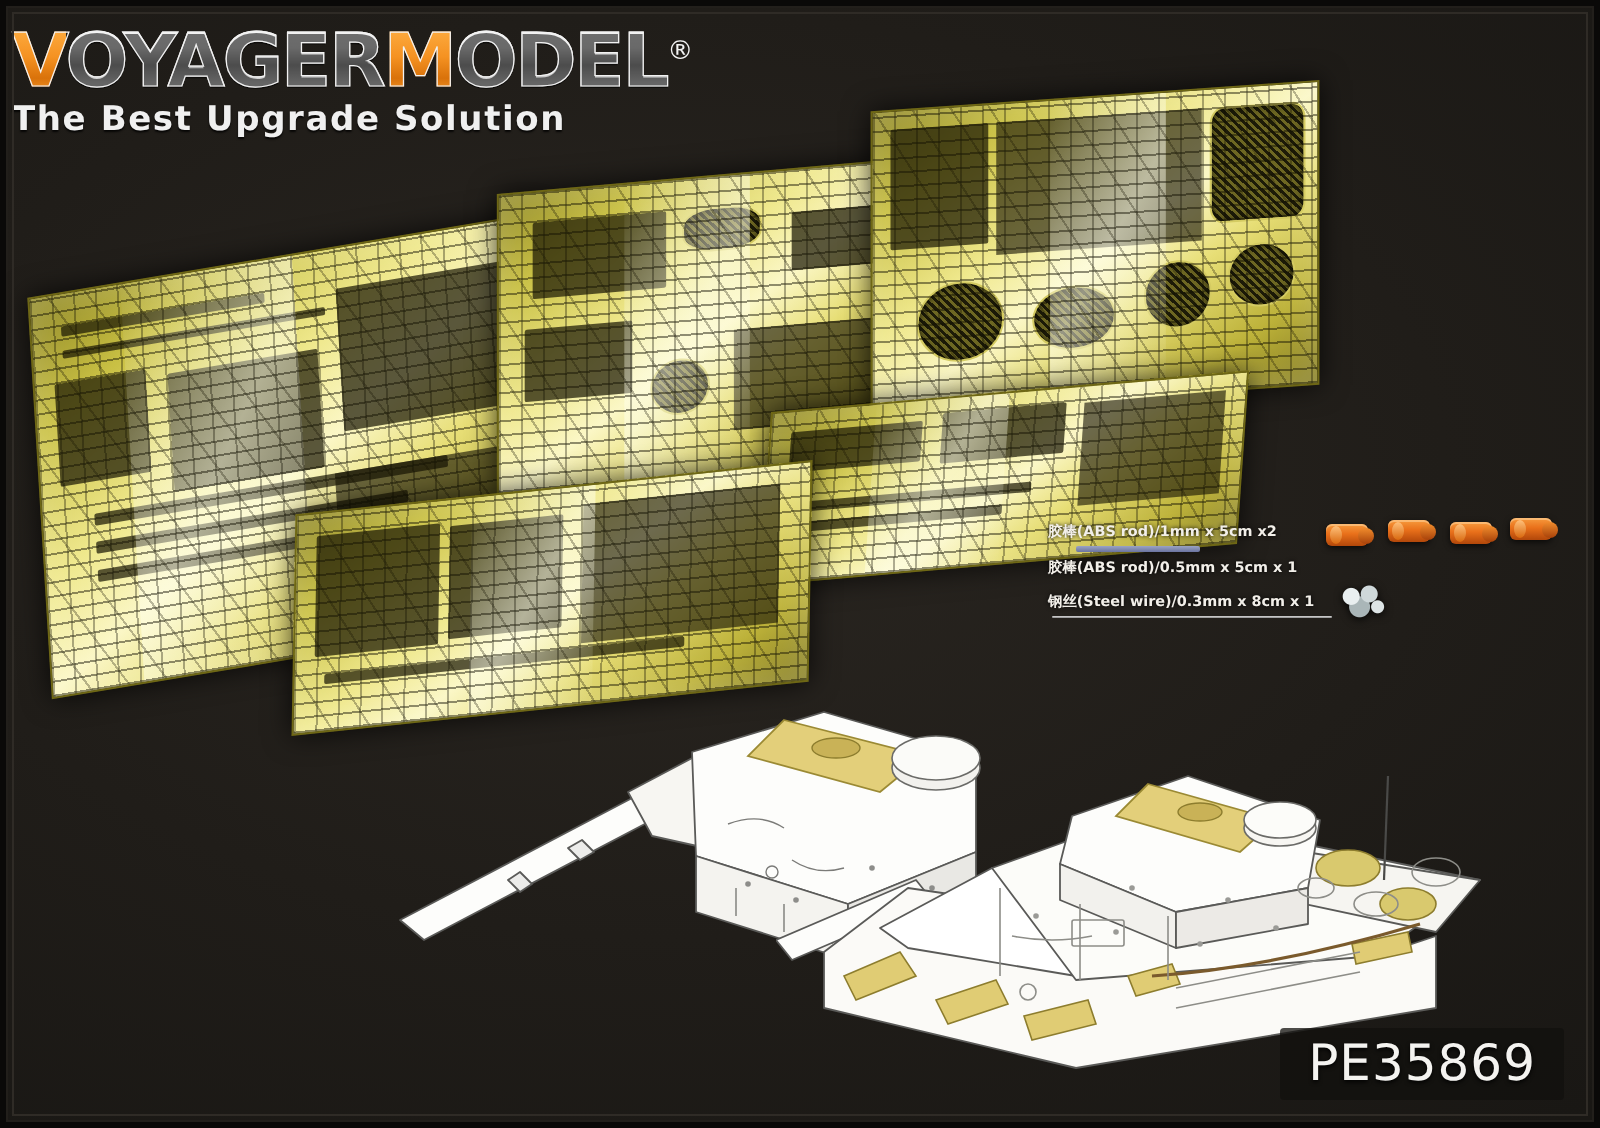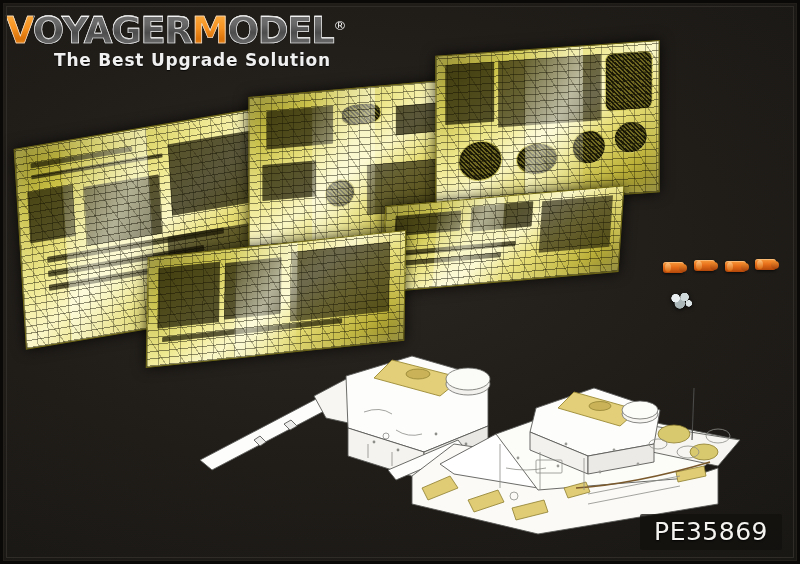--- a/index.html
+++ b/index.html
@@ -83,21 +83,20 @@
   }
   .logo-tag {
     font-family: "DejaVu Sans", sans-serif;
     font-size: 17px;
     font-weight: bold;
     letter-spacing: 0.8px;
     color: #f0f0f0;
     margin-top: 1px;
     white-space: nowrap;
     text-shadow: 0 1px 1px rgba(0,0,0,0.8);
-    margin-left: 48px;
   }
 
   
   .pe-sheet {
     position: absolute;
     background:
       linear-gradient(145deg, #8b8320 0%, #c9c044 18%, #efe88c 38%, #fbf7c6 52%, #e7de76 66%, #bdb23a 84%, #7e7519 100%);
     box-shadow: 0 0 14px rgba(0,0,0,0.75), inset 0 0 22px rgba(255,255,235,0.3);
     border: 1px solid #6e6715;
     overflow: hidden;
@@ -315,20 +314,27 @@
   </div>
 
   <div class="pe-sheet" id="sheet5">
     <div class="detail" style="left:4%;top:10%;width:24%;height:56%;"></div>
     <div class="detail" style="left:30%;top:12%;width:22%;height:52%;"></div>
     <div class="bar" style="left:56%;top:8%;width:38%;height:64%;"></div>
     <div class="detail" style="left:6%;top:74%;width:70%;height:5%;"></div>
     <div class="hl" style="left:34%;top:0;width:24%;height:100%;"></div>
   </div>
 
+  <div class="parts-list">
+    <div class="part-line">胶棒(ABS rod)/1mm x 5cm x2</div>
+    <div class="part-rule"></div>
+    <div class="part-line">胶棒(ABS rod)/0.5mm x 5cm x 1</div>
+    <div class="part-line" style="margin-top:9px;">钢丝(Steel wire)/0.3mm x 8cm x 1</div>
+    <div class="part-rule thin"></div>
+  </div>
 
   <div class="rods">
     <div class="rod" style="left:0px;  top:4px;"></div>
     <div class="rod" style="left:31px; top:2px;"></div>
     <div class="rod" style="left:62px; top:3px;"></div>
     <div class="rod" style="left:92px; top:1px;"></div>
   </div>
   <div class="wire-coil"></div>
 
   <svg class="tank" id="tank-turret" viewBox="0 0 320 160">

